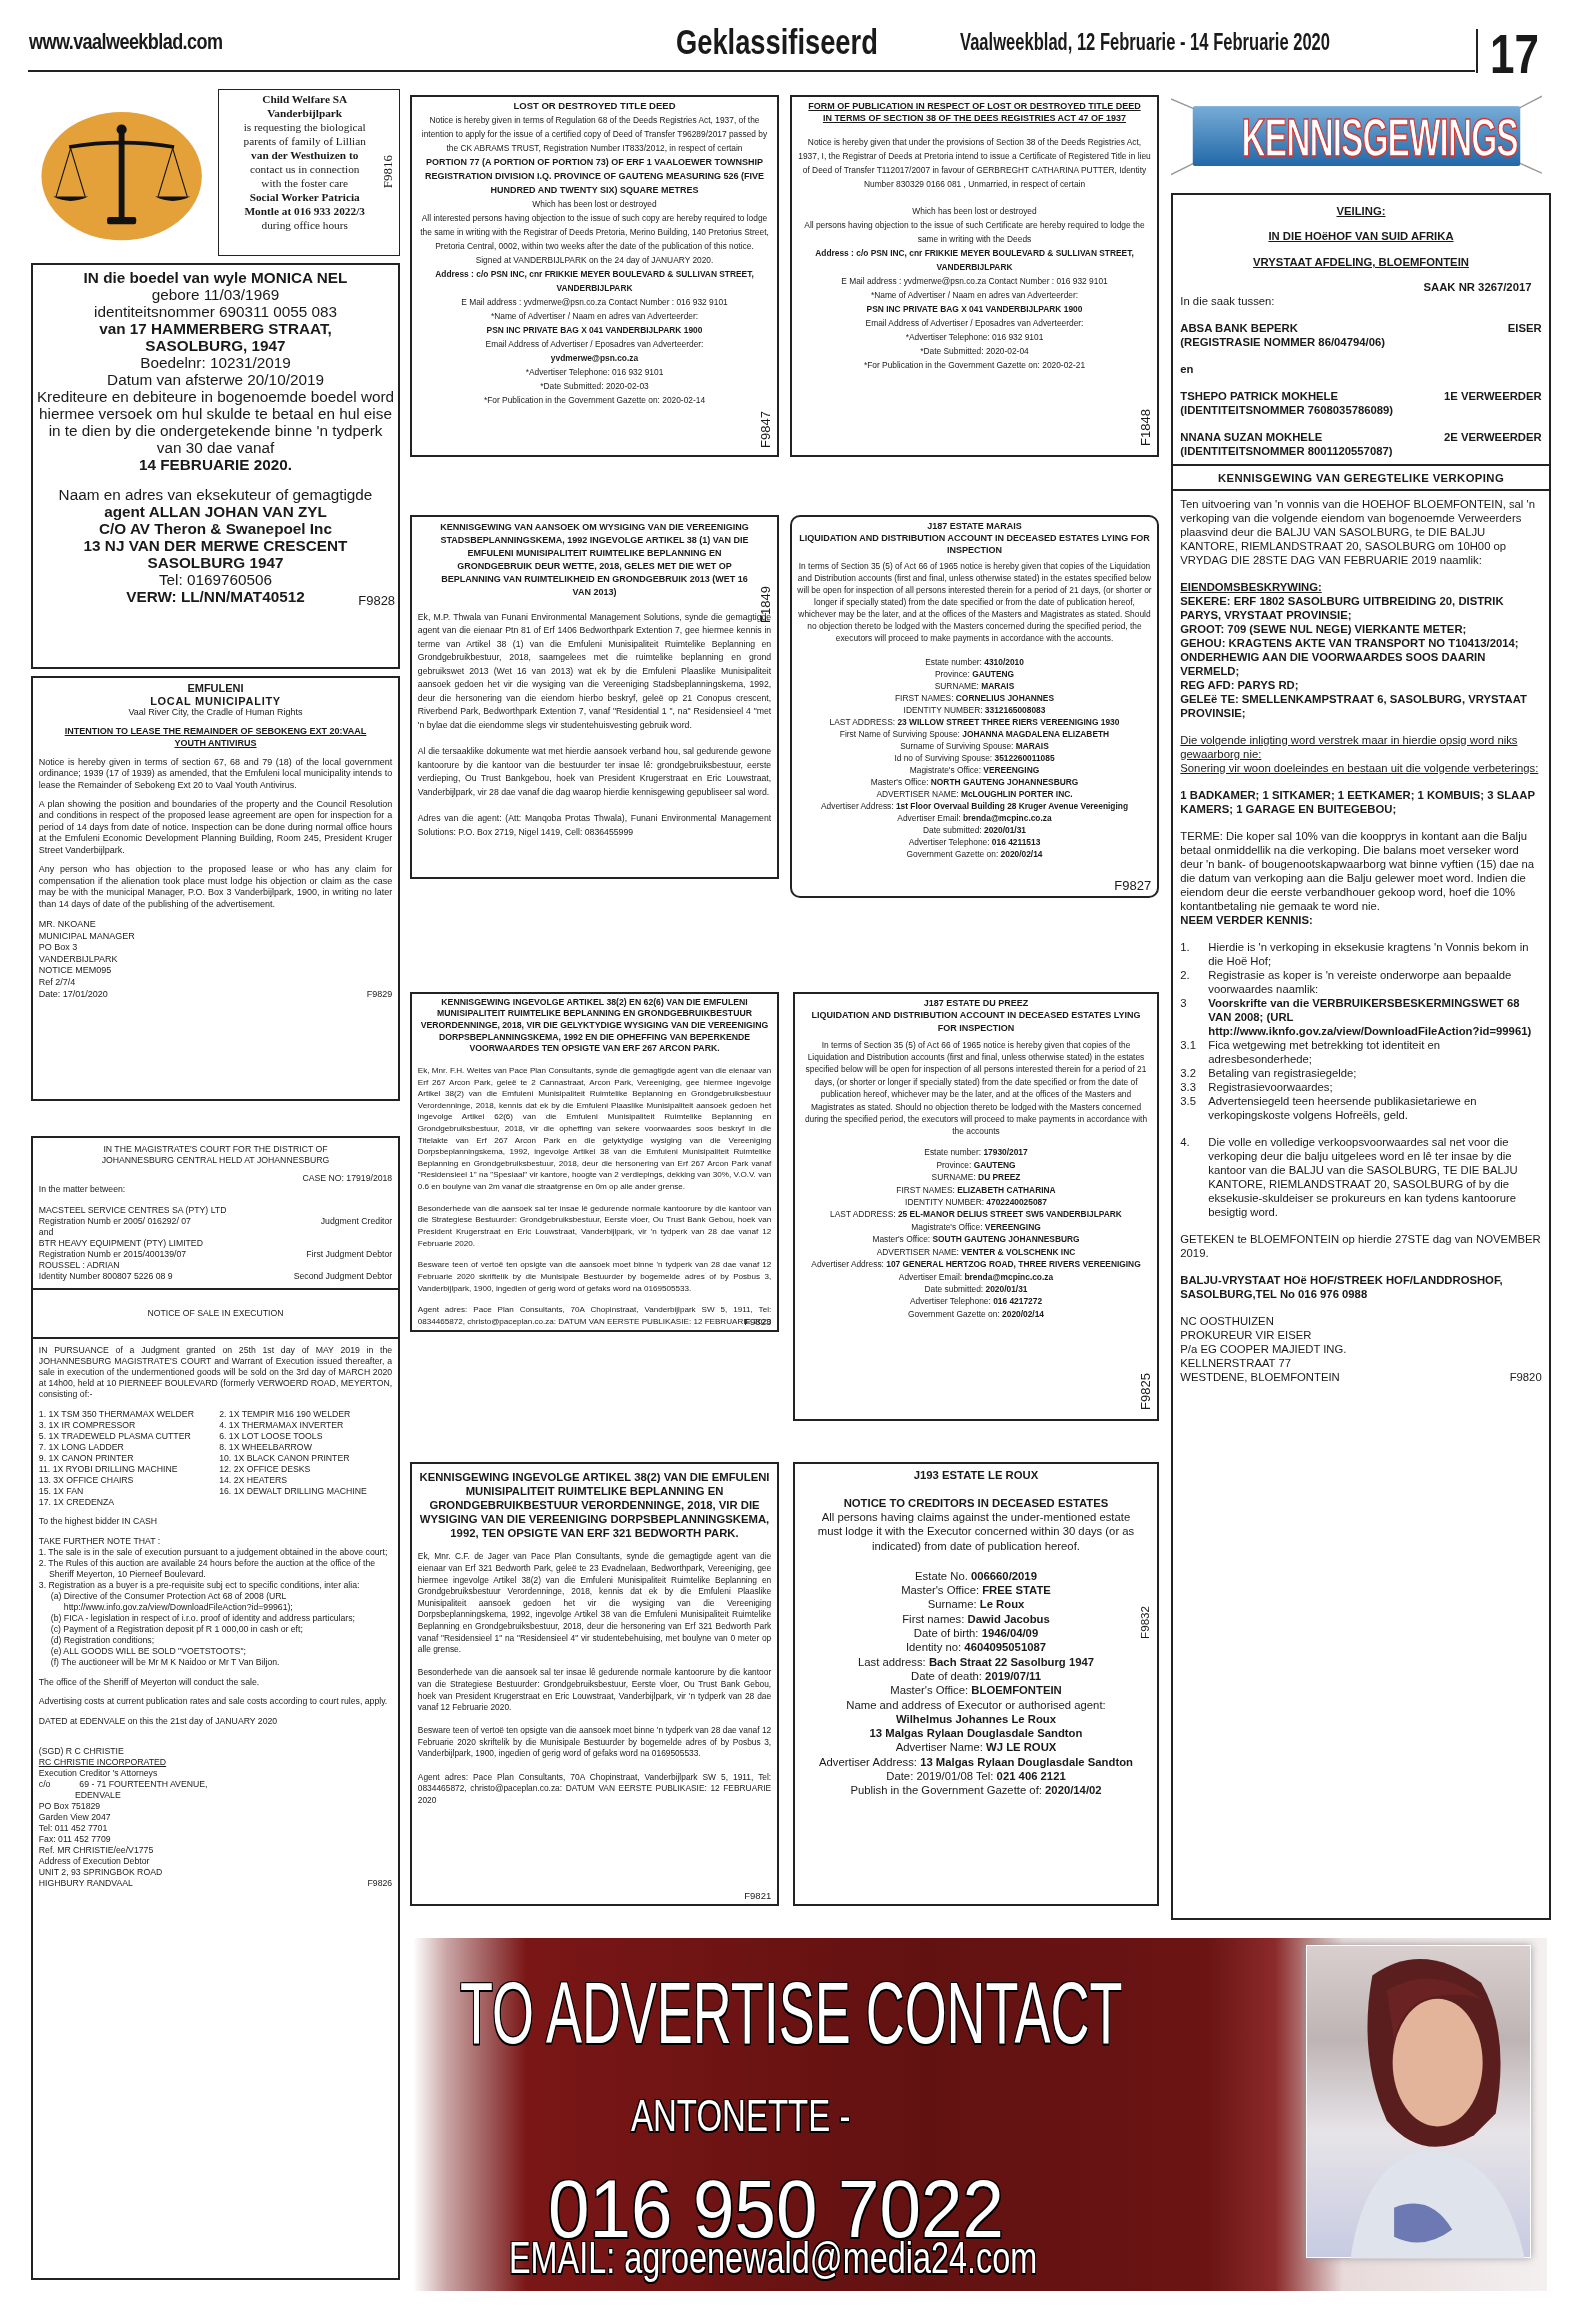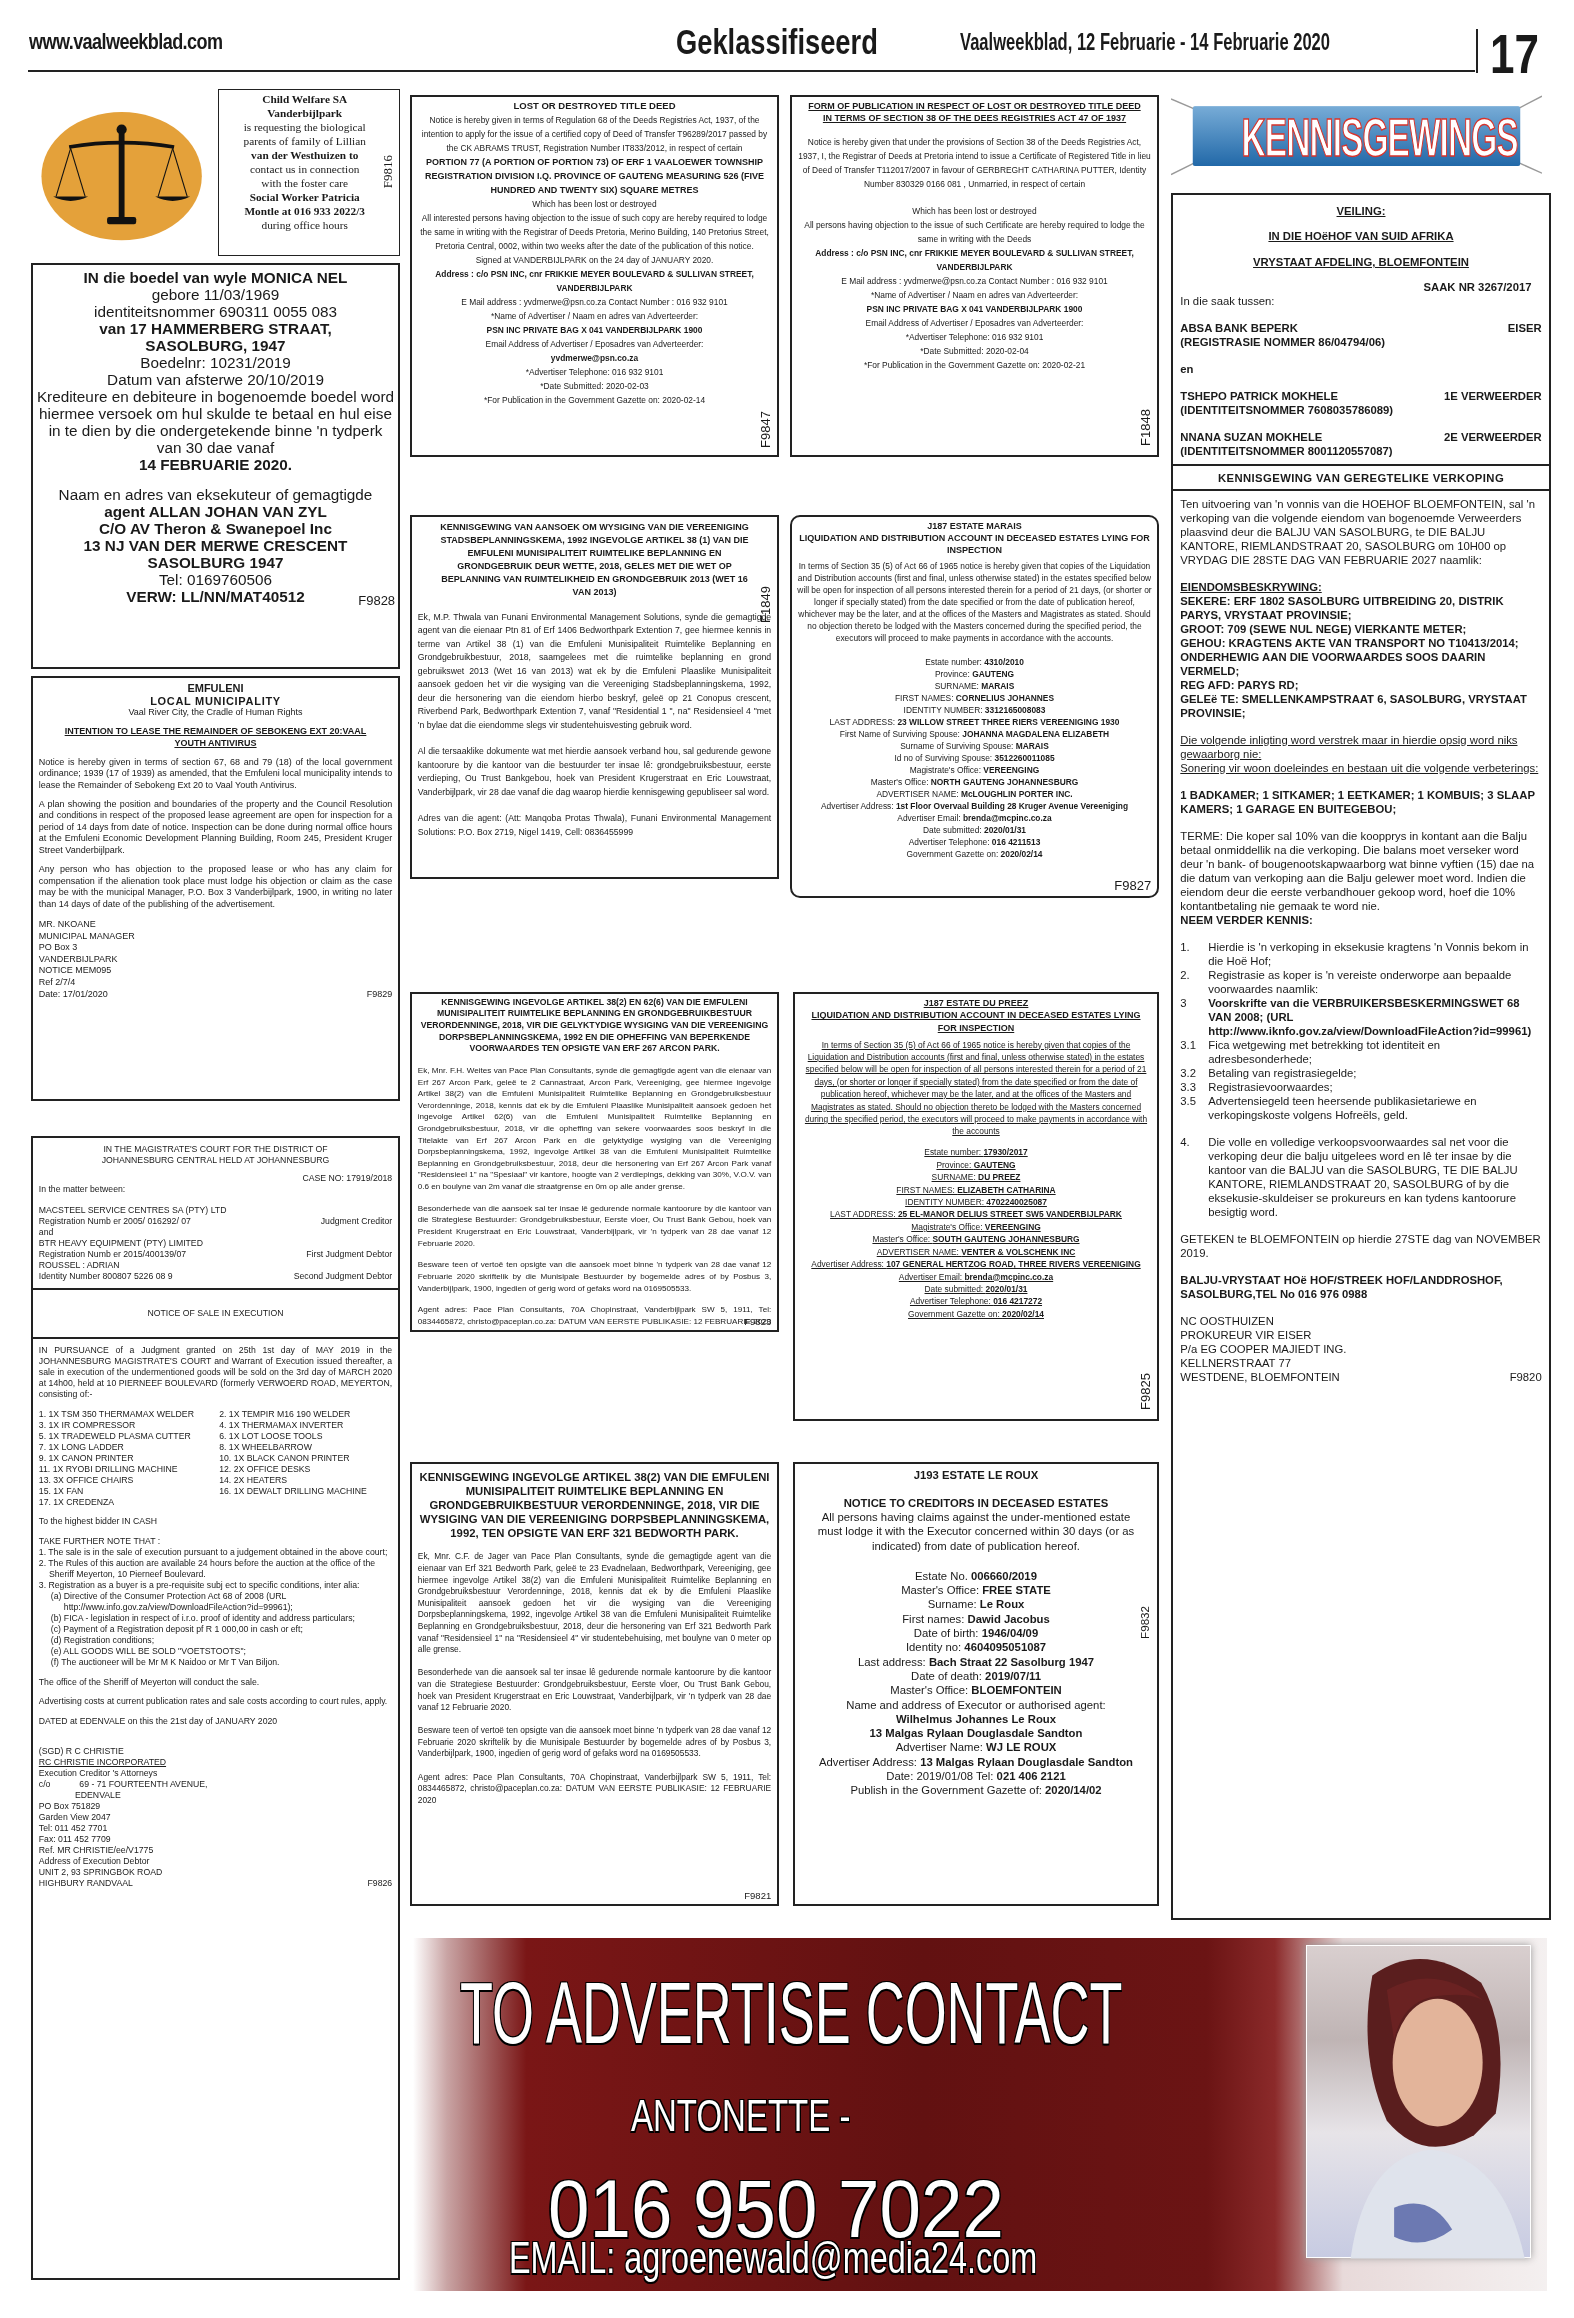--- a/index.html
+++ b/index.html
@@ -31,21 +31,21 @@
   #mag .sec:last-child { border-bottom:0; }
   .row { display:flex; justify-content:space-between; }
   .grid2 { display:grid; grid-template-columns: 1fr 1fr; column-gap:7.3px; }
 
   
   #lost1 { left:410px; top:95px; width:369px; height:362px; font-size:8.4px; line-height:14px; padding:1.5px 5.8px; text-align:center; }
   #lost2 { left:790px; top:95px; width:369px; height:362px; font-size:8.4px; line-height:14px; padding:2.9px 5.8px; text-align:center; }
   #kg1 { left:410px; top:515px; width:369px; height:364px; font-size:8.7px; line-height:13.5px; padding:4.4px 5.8px; }
   #marais { left:790px; top:515px; width:369px; height:383px; font-size:8.4px; line-height:12px; padding:2.9px 4.4px; text-align:center;border-radius:10px; }
   #kg2 { left:410px; top:992px; width:369px; height:340px; font-size:8.1px; line-height:11.6px; padding:2.9px 5.8px; }
-  #dupreez { left:793px; top:992px; width:366px; height:429px; font-size:8.4px; line-height:12.4px; padding:2.9px 5.8px; text-align:center;text-decoration:underline; }
+  #dupreez { left:793px; top:992px; width:366px; height:429px; font-size:8.4px; line-height:12.4px; padding:2.9px 5.8px; text-align:center; }
   #kg3 { left:410px; top:1462px; width:369px; height:444px; font-size:8.4px; line-height:11.6px; padding:5.8px 5.8px; }
   #leroux { left:793px; top:1462px; width:366px; height:444px; font-size:11.3px; line-height:14.3px; padding:4.4px 5.8px; text-align:center; }
 
   
   #banner { left:1171px; top:93px; width:371px; height:84px; }
   #veil { left:1171px; top:193px; width:380px; height:1727px; font-size:11.3px; line-height:14px; padding:0; }
   #veil .sec { padding:5.8px 7.3px; }
   #veil .hdr { border-top:2.2px solid #222; border-bottom:2.2px solid #222; text-align:center; font-weight:bold; padding:4.4px 0; letter-spacing:0.4px; }
   ol.nums { list-style:none; margin:0; padding:0; }
   ol.nums li { display:flex; }
@@ -404,21 +404,21 @@
       </div>
     <p class="b" style="margin-bottom:13px">(IDENTITEITSNOMMER 7608035786089)</p>
     <div class="row b">
         <span>NNANA SUZAN MOKHELE</span>
         <span>2E VERWEERDER</span>
       </div>
     <p class="b">(IDENTITEITSNOMMER 8001120557087)</p>
   </div>
   <div class="hdr"><span>KENNISGEWING VAN GEREGTELIKE VERKOPING</span></div>
   <div class="sec">
-    <p style="margin-bottom:13px">Ten uitvoering van 'n vonnis van die HOEHOF BLOEMFONTEIN, sal 'n verkoping van die volgende eiendom van bogenoemde Verweerders plaasvind deur die BALJU VAN SASOLBURG, te DIE BALJU KANTORE, RIEMLANDSTRAAT 20, SASOLBURG om 10H00 op VRYDAG DIE 28STE DAG VAN FEBRUARIE 2027 naamlik:</p>
+    <p style="margin-bottom:13px">Ten uitvoering van 'n vonnis van die HOEHOF BLOEMFONTEIN, sal 'n verkoping van die volgende eiendom van bogenoemde Verweerders plaasvind deur die BALJU VAN SASOLBURG, te DIE BALJU KANTORE, RIEMLANDSTRAAT 20, SASOLBURG om 10H00 op VRYDAG DIE 28STE DAG VAN FEBRUARIE 2019 naamlik:</p>
     <p class="b u">EIENDOMSBESKRYWING:</p>
     <p class="b">SEKERE:   ERF 1802 SASOLBURG UITBREIDING 20, DISTRIK PARYS, VRYSTAAT PROVINSIE;</p>
     <p class="b">GROOT:     709 (SEWE NUL NEGE) VIERKANTE METER;</p>
     <p class="b">GEHOU:     KRAGTENS AKTE VAN TRANSPORT NO T10413/2014;</p>
     <p class="b">ONDERHEWIG AAN DIE VOORWAARDES SOOS DAARIN VERMELD;</p>
     <p class="b">REG AFD:  PARYS RD;</p>
     <p class="b" style="margin-bottom:13px">GELEë TE: SMELLENKAMPSTRAAT 6, SASOLBURG, VRYSTAAT PROVINSIE;</p>
     <p class="u">Die volgende inligting word verstrek maar in hierdie opsig word niks gewaarborg nie:</p>
     <p class="u" style="margin-bottom:13px">Sonering vir woon doeleindes en bestaan uit die volgende verbeterings:</p>
     <p class="b" style="margin-bottom:13px">1 BADKAMER; 1 SITKAMER; 1 EETKAMER; 1 KOMBUIS; 3 SLAAP KAMERS; 1 GARAGE EN BUITEGEBOU;</p>

